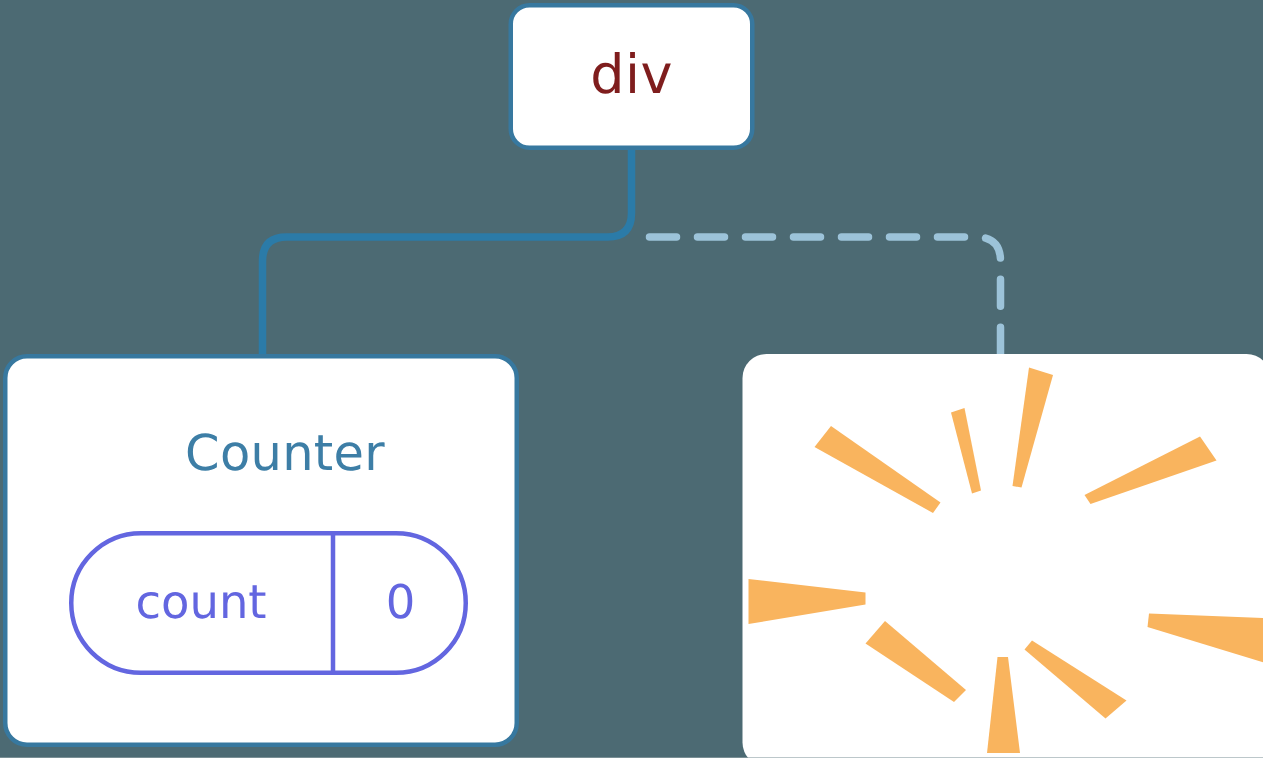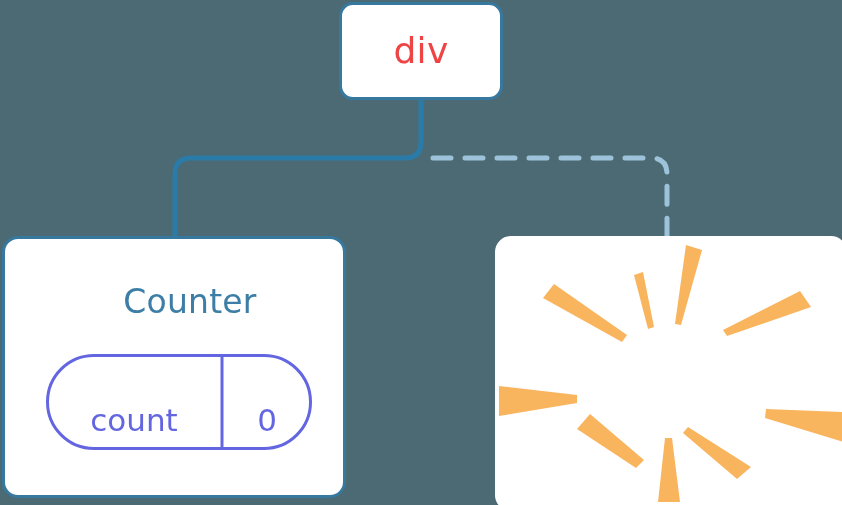--- a/index.html
+++ b/index.html
@@ -60,21 +60,21 @@
     left: 495px;
     top: 236px;
     width: 352px;
     height: 275px;
     border-radius: 16px;
     border: none;
   }
 
   
   .node-label {
-    color: #ef4444;
+    color: #7f1d1d;
     font-size: 36px;
     font-weight: 400;
     letter-spacing: 0.3px;
     line-height: 1;
     user-select: none;
   }
   .counter-title {
     position: absolute;
     left: 0;
     top: 46px;
@@ -107,21 +107,20 @@
     top: 0;
     height: 96px;
     display: flex;
     align-items: center;
     justify-content: center;
     color: #6366e0;
     font-size: 31px;
     font-weight: 400;
     line-height: 1;
     user-select: none;
-    margin-top: 18px;
   }
   .prop-key {
     left: 0;
     width: 176px;
   }
   .prop-val {
     left: 176px;
     width: 90px;
   }
 

